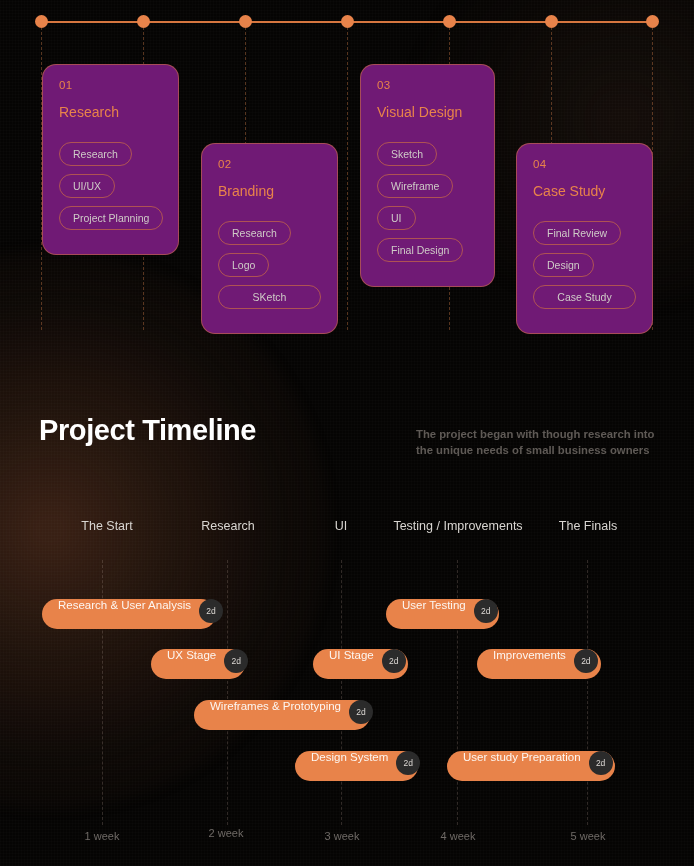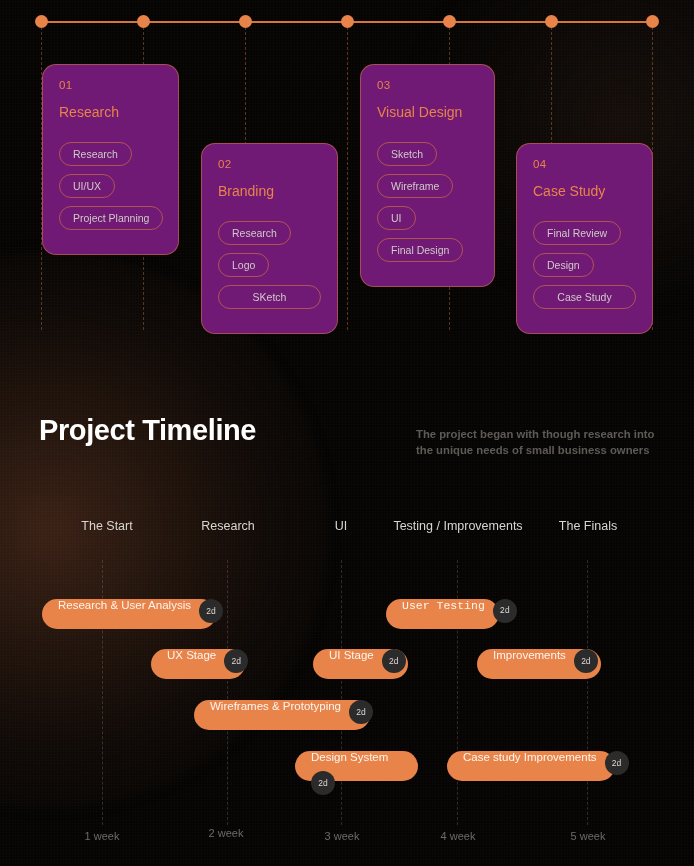--- a/index.html
+++ b/index.html
@@ -227,46 +227,46 @@
       <div class="g-dash" style="left: 227px;"></div>
       <div class="g-dash" style="left: 341px;"></div>
       <div class="g-dash" style="left: 457px;"></div>
       <div class="g-dash" style="left: 587px;"></div>
     </div>
   <div id="gantt-bars">
       <div class="bar" style="left: 42px; width: 174px; top: 94px;">
         <span class="bar-label">Research &amp; User Analysis</span>
         <span class="bar-badge">2d</span>
       </div>
-      <div class="bar" style="left: 386px; width: 113px; top: 94px; font-family: Liberation Mono, monospace;">
+      <div class="bar" style="left: 386px; width: 113px; top: 94px;">
         <span class="bar-label">User Testing</span>
         <span class="bar-badge">2d</span>
       </div>
       <div class="bar" style="left: 151px; width: 94px; top: 144px;">
         <span class="bar-label">UX Stage</span>
         <span class="bar-badge">2d</span>
       </div>
       <div class="bar" style="left: 313px; width: 95px; top: 144px;">
         <span class="bar-label">UI Stage</span>
         <span class="bar-badge">2d</span>
       </div>
       <div class="bar" style="left: 477px; width: 124px; top: 144px;">
         <span class="bar-label">Improvements</span>
         <span class="bar-badge">2d</span>
       </div>
       <div class="bar" style="left: 194px; width: 176px; top: 195px;">
         <span class="bar-label">Wireframes &amp; Prototyping</span>
         <span class="bar-badge">2d</span>
       </div>
-      <div class="bar" style="left: 295px; width: 123px; top: 246px; flex-direction: column;">
+      <div class="bar" style="left: 295px; width: 123px; top: 246px;">
         <span class="bar-label">Design System</span>
         <span class="bar-badge">2d</span>
       </div>
       <div class="bar" style="left: 447px; width: 168px; top: 246px;">
-        <span class="bar-label">Case study Improvements</span>
+        <span class="bar-label">User study Preparation</span>
         <span class="bar-badge">2d</span>
       </div>
     </div>
   <div id="gantt-weeks">
       <div class="week-label" style="left: 102px; top: 325px;">1 week</div>
       <div class="week-label" style="left: 226px; top: 322px;">2 week</div>
       <div class="week-label" style="left: 342px; top: 325px;">3 week</div>
       <div class="week-label" style="left: 458px; top: 325px;">4 week</div>
       <div class="week-label" style="left: 588px; top: 325px;">5 week</div>
     </div>

